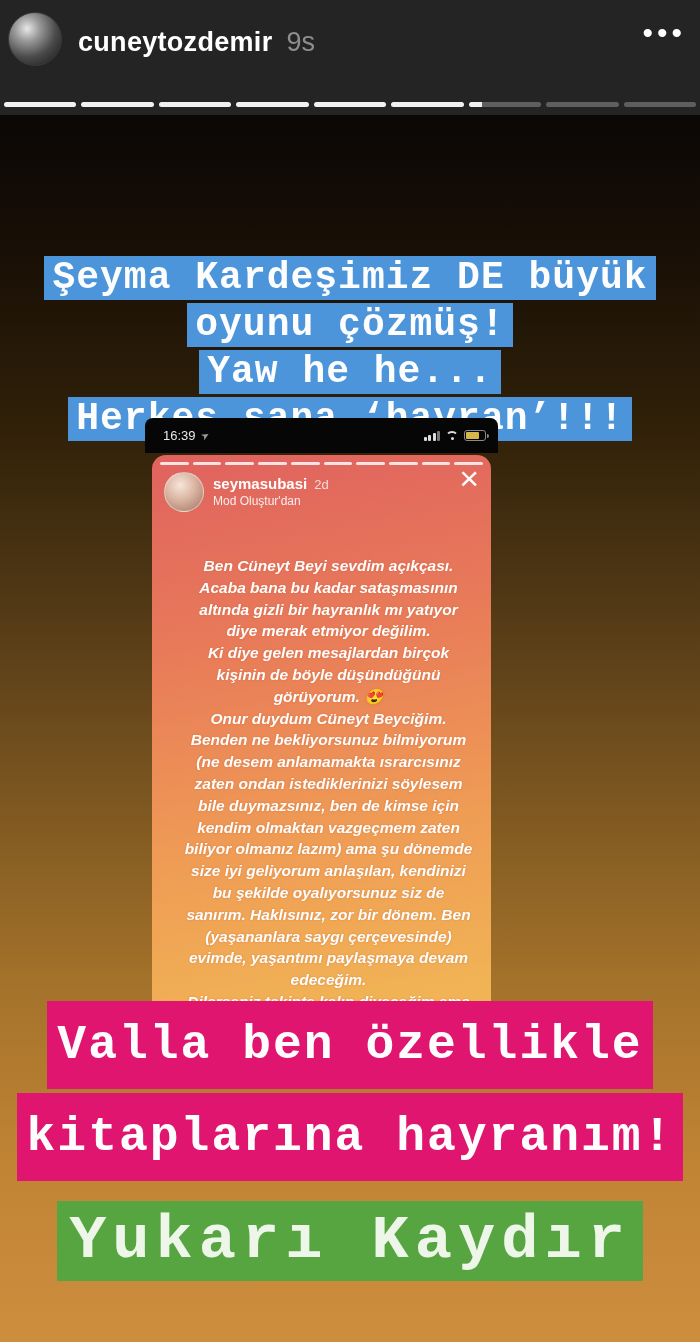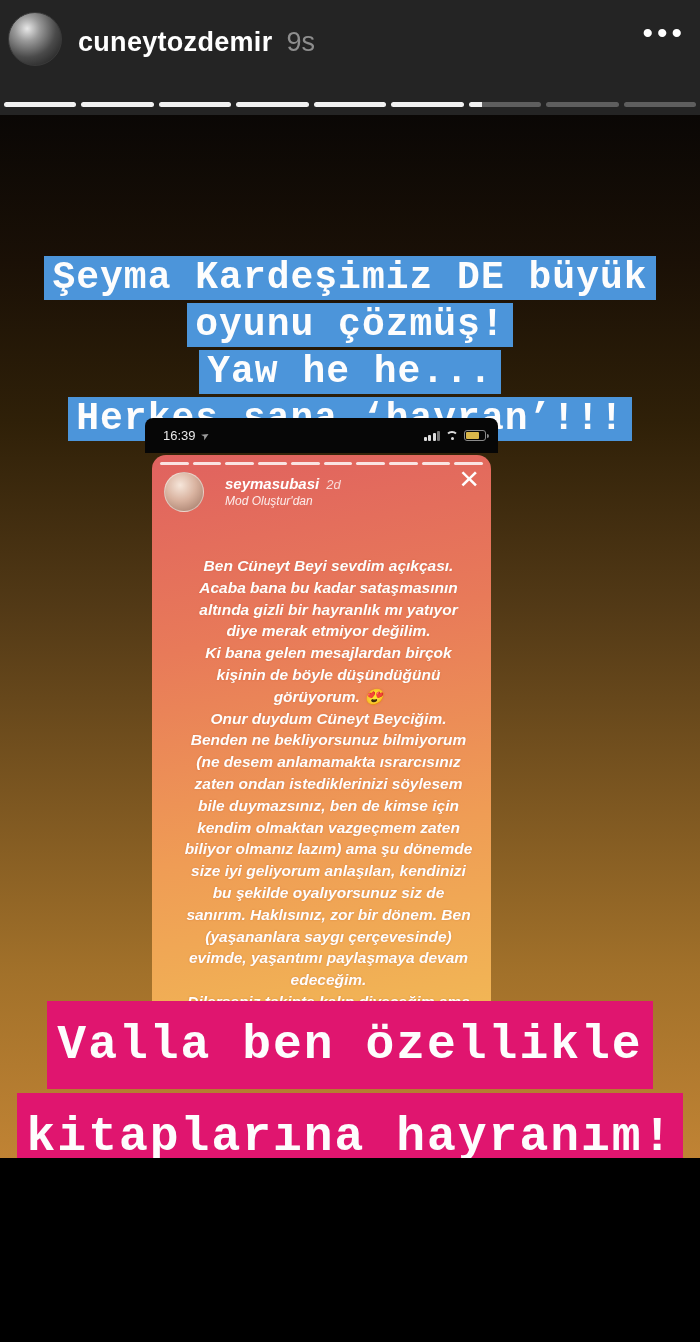--- a/index.html
+++ b/index.html
@@ -1,18 +1,18 @@
 <!DOCTYPE html>
 <html><head>
 <meta charset="utf-8">
 <style>
   html,body{margin:0;padding:0;background:#000;}
   *{box-sizing:border-box;}
   #stage{
-    position:relative;width:700px;height:1158px;overflow:hidden;
+    position:relative;width:700px;height:1342px;overflow:hidden;
     font-family:"Liberation Sans",sans-serif;background:#111;
   }
   
   .header{position:absolute;top:0;left:0;width:700px;height:115px;background:#242424;}
   .avatar{
     position:absolute;left:8px;top:12px;width:54px;height:54px;border-radius:50%;
     background:radial-gradient(circle at 35% 30%, #e8e8e8 0%, #9a9a9a 25%, #4a4a4a 58%, #141414 100%);
     border:1px solid #3a3a3a;
   }
   .name-row{position:absolute;left:78px;top:27px;display:flex;align-items:baseline;gap:14px;}
@@ -64,21 +64,21 @@
   .batt{width:22px;height:11px;border:1.5px solid #8a8a8a;border-radius:3px;position:relative;}
   .batt:before{content:"";position:absolute;left:1px;top:1px;bottom:1px;width:13px;background:#d9b64a;border-radius:1px;}
   .batt:after{content:"";position:absolute;right:-4px;top:2.5px;width:2px;height:4px;background:#8a8a8a;border-radius:0 2px 2px 0;}
   .card{
     position:absolute;left:7px;right:7px;top:37px;bottom:2px;border-radius:14px;
     background:linear-gradient(170deg,#e0625f 0%,#e87a59 30%,#ef9c55 62%,#f2bd55 100%);
     overflow:hidden;
   }
   .mini-track{position:absolute;top:7px;left:8px;right:8px;display:flex;gap:4px;}
   .mini-seg{flex:1;height:2.5px;border-radius:2px;background:rgba(255,255,255,.82);}
-  .inner-header{position:absolute;top:17px;left:12px;right:40px;display:flex;align-items:center;gap:21px;font-style:italic;}
+  .inner-header{position:absolute;top:17px;left:12px;right:40px;display:flex;align-items:center;gap:9px;}
   .inner-avatar{
     width:40px;height:40px;border-radius:50%;flex:0 0 40px;
     background:radial-gradient(circle at 40% 32%,#f6e6da 0%,#d9b3a0 45%,#9a7260 100%);
     border:1px solid rgba(255,255,255,.45);
   }
   .inner-names{display:flex;flex-direction:column;line-height:17px;}
   .inner-row1{display:flex;align-items:baseline;gap:7px;}
   .inner-username{color:#fff;font-size:15px;font-weight:bold;}
   .inner-time{color:rgba(255,255,255,.75);font-size:13px;}
   .inner-sub{color:rgba(255,255,255,.88);font-size:12px;}
@@ -169,21 +169,21 @@
             </span>
             <span class="inner-sub">Mod Oluştur'dan</span>
           </div>
         </div>
         <div class="close-x">×</div>
         <div class="card-body">
             <div>Ben Cüneyt Beyi sevdim açıkçası.</div>
             <div>Acaba bana bu kadar sataşmasının</div>
             <div>altında gizli bir hayranlık mı yatıyor</div>
             <div>diye merak etmiyor değilim.</div>
-            <div>Ki bana gelen mesajlardan birçok</div>
+            <div>Ki diye gelen mesajlardan birçok</div>
             <div>kişinin de böyle düşündüğünü</div>
             <div>görüyorum. 😍</div>
             <div>Onur duydum Cüneyt Beyciğim.</div>
             <div>Benden ne bekliyorsunuz bilmiyorum</div>
             <div>(ne desem anlamamakta ısrarcısınız</div>
             <div>zaten ondan istediklerinizi söylesem</div>
             <div>bile duymazsınız, ben de kimse için</div>
             <div>kendim olmaktan vazgeçmem zaten</div>
             <div>biliyor olmanız lazım) ama şu dönemde</div>
             <div>size iyi geliyorum anlaşılan, kendinizi</div>

